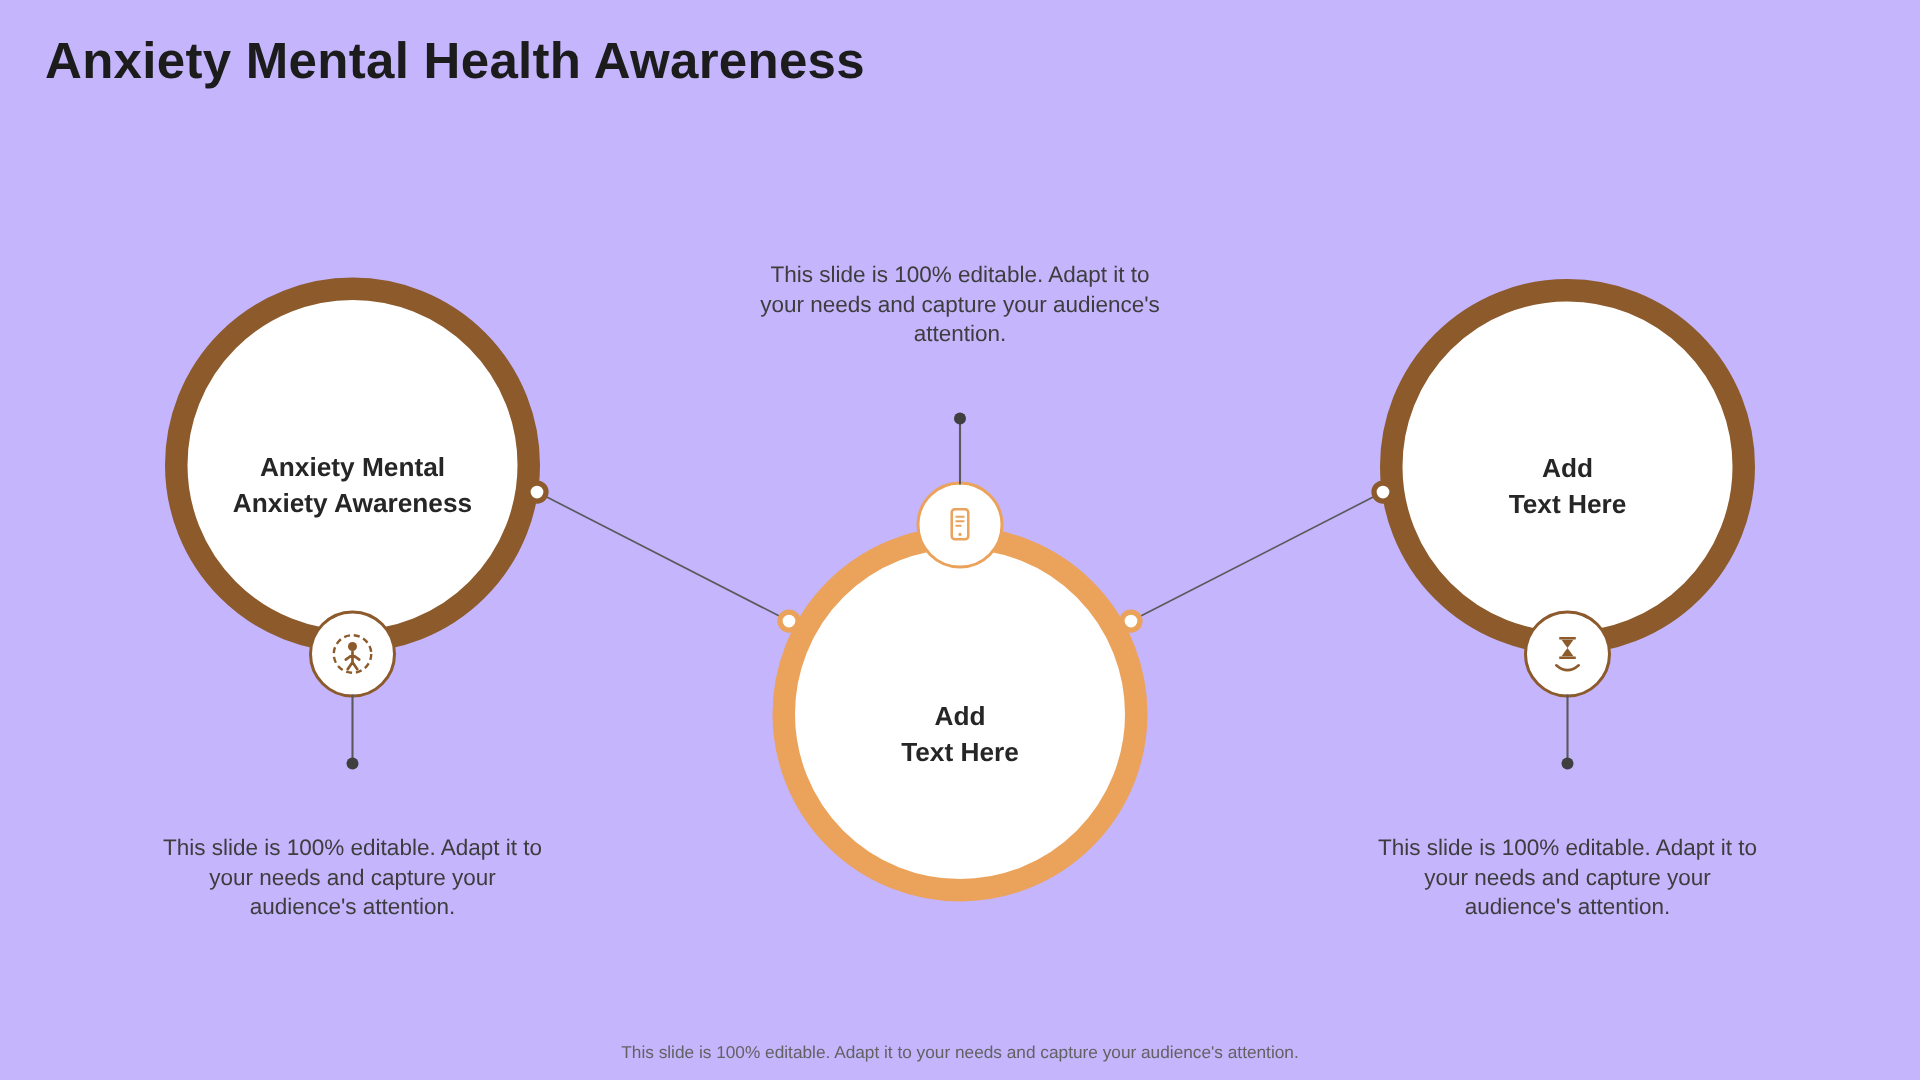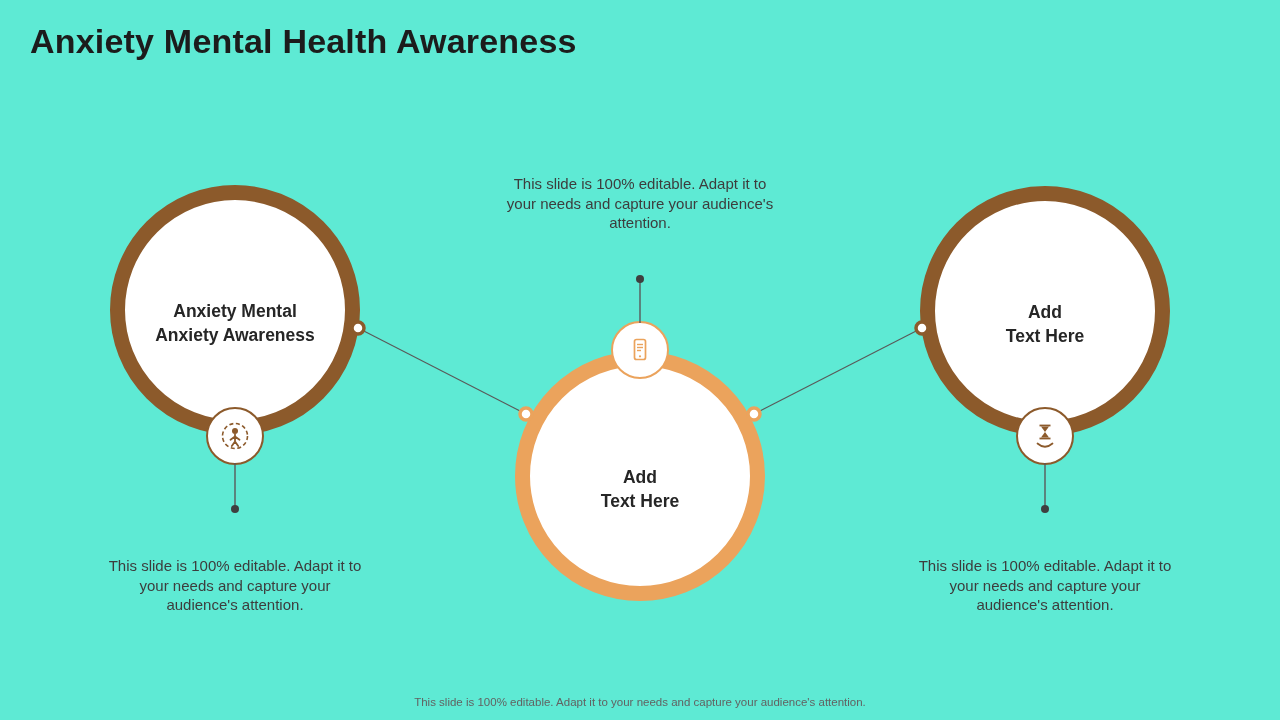--- a/index.html
+++ b/index.html
@@ -1,17 +1,17 @@
 <!DOCTYPE html>
 <html><head>
 <meta charset="utf-8">
 <style>
   html,body { margin:0; padding:0; background:#ffffff; }
   body { font-family:"Liberation Sans", sans-serif; }
-  .slide { position:relative; width:1280px; height:720px; background:#5eead4; overflow:hidden; }
+  .slide { position:relative; width:1280px; height:720px; background:#c4b5fd; overflow:hidden; }
 
   .title {
     position:absolute; left:30px; top:22px; margin:0;
     font-size:34px; font-weight:600; color:#1c1c1c; letter-spacing:0.2px;
   }
 
   .overlay { position:absolute; left:0; top:0; width:1280px; height:720px; z-index:6; pointer-events:none; }
 
   .big-circle {
     position:absolute; width:250px; height:250px; border-radius:50%;

